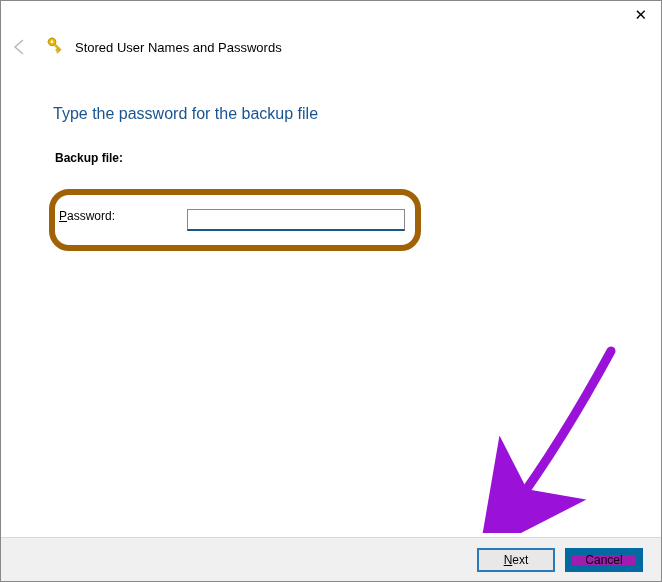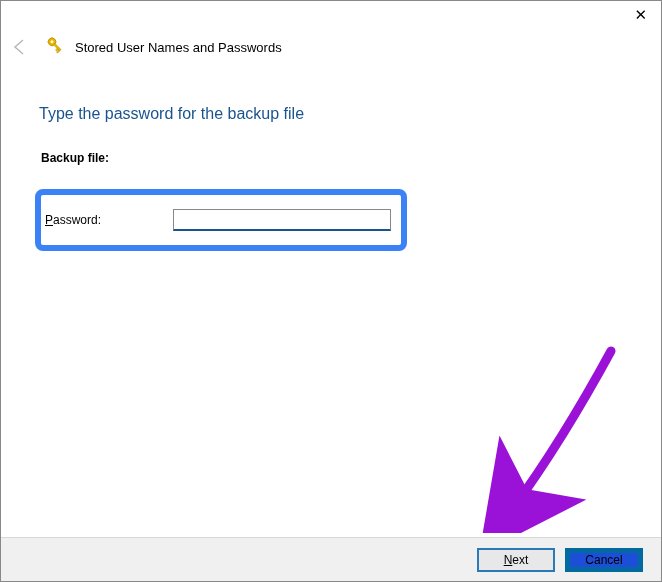--- a/index.html
+++ b/index.html
@@ -39,21 +39,21 @@
       height: 36px;
     }
     .back-arrow svg { display: block; }
     .key-icon svg { display: block; }
     .header-title {
       font-size: 13px;
       color: #000;
     }
     .content {
       flex: 1;
-      padding: 40px 38px 0 38px;
+      padding: 40px 38px 0 52px;
       position: relative;
     }
     .wizard-title {
       font-size: 16px;
       color: #1a5490;
       font-weight: 400;
       margin-bottom: 28px;
     }
     .field-row {
       display: flex;
@@ -66,26 +66,25 @@
       font-weight: bold;
     }
     .field-value {
       font-weight: normal;
     }
     .backup-row {
       margin-bottom: 24px;
       margin-left: 2px;
     }
     .highlight-box {
-      border: 6px solid #3b82f6;
-      border-radius: 8px;
+      border: 6px solid #a16207;
+      border-radius: 20px;
       padding: 14px 10px 14px 4px;
       width: 372px;
       display: flex;
-      align-items: center;
       margin-left: -4px;
     }
     .pw-label {
       width: 128px;
       font-size: 12px;
       color: #000;
     }
     .pw-label .ul { text-decoration: underline; }
     .pw-input {
       flex: 0 0 218px;
@@ -111,22 +110,22 @@
       justify-content: flex-end;
       align-items: center;
       gap: 10px;
       padding-right: 18px;
     }
     .btn {
       min-width: 78px;
       height: 24px;
       font-size: 12px;
       font-family: inherit;
-      background: #1d4ed8;
-      border: 5px solid #0369a1;
+      background: #a21caf;
+      border: 7px solid #0369a1;
       cursor: default;
       display: inline-flex;
       align-items: center;
       justify-content: center;
     }
     .btn-primary {
       background: #e8e8e8;
       border: 2px solid #2a7ab8;
     }
     .btn .ul { text-decoration: underline; }

